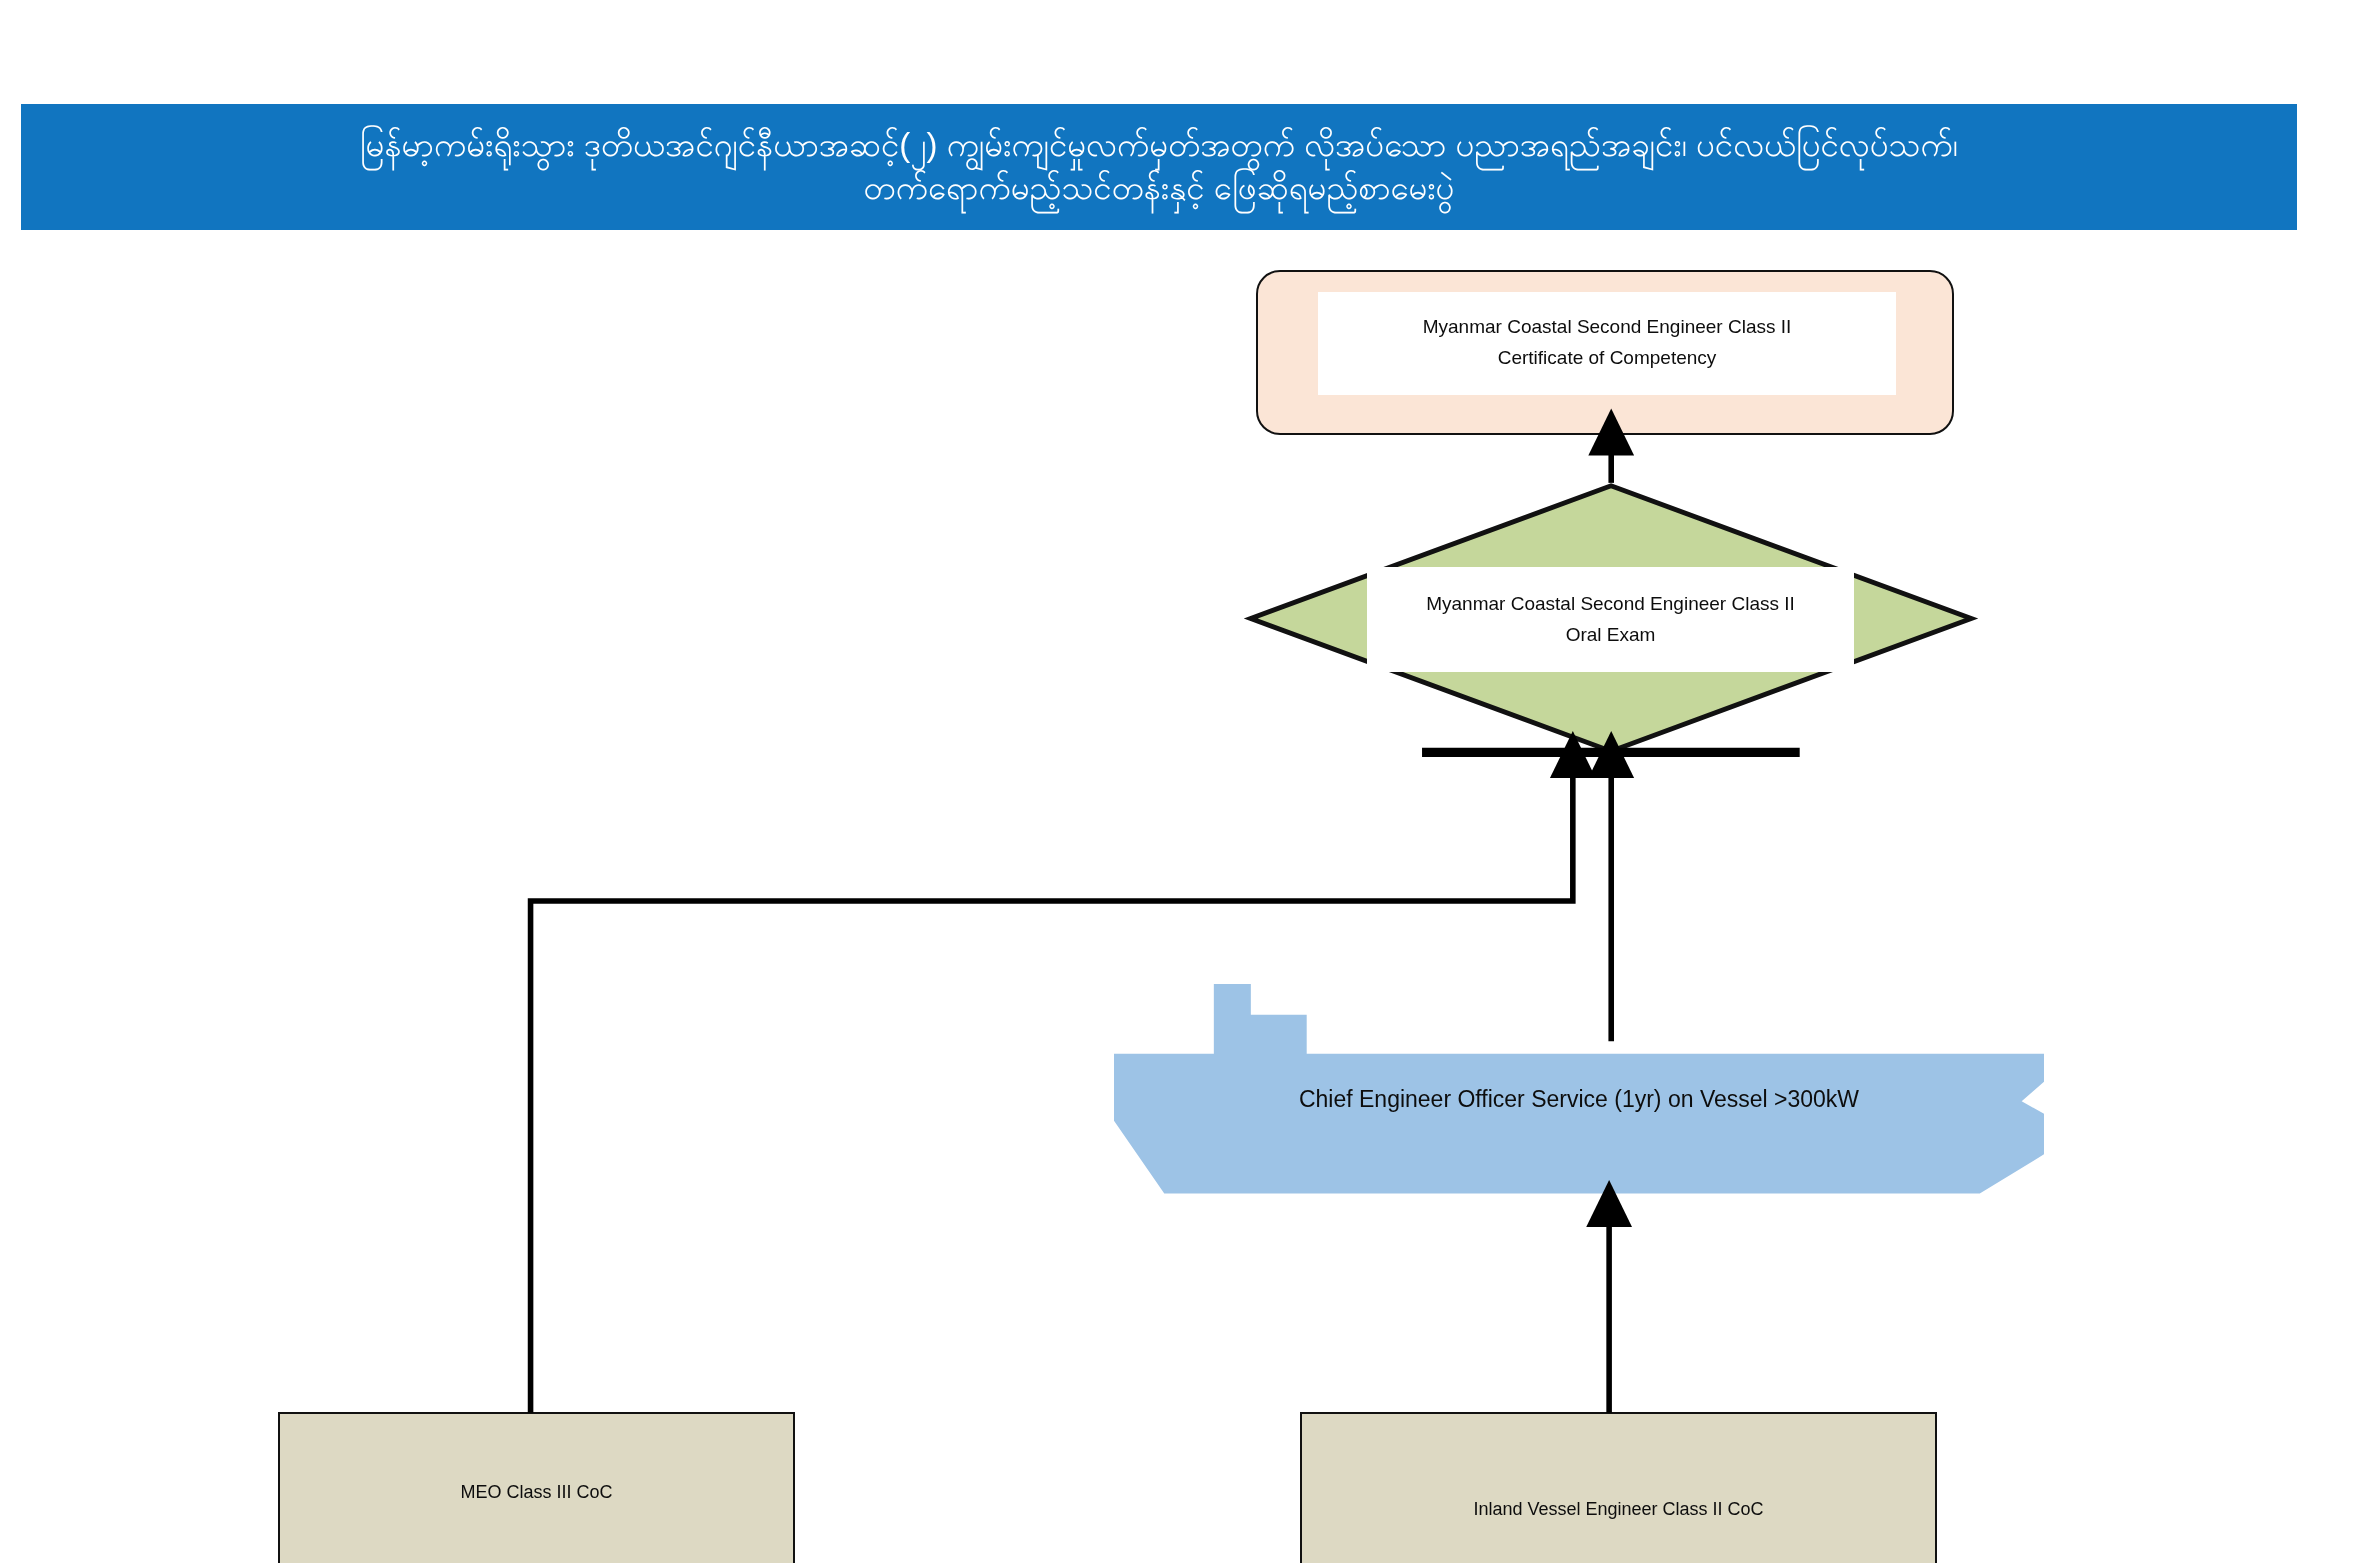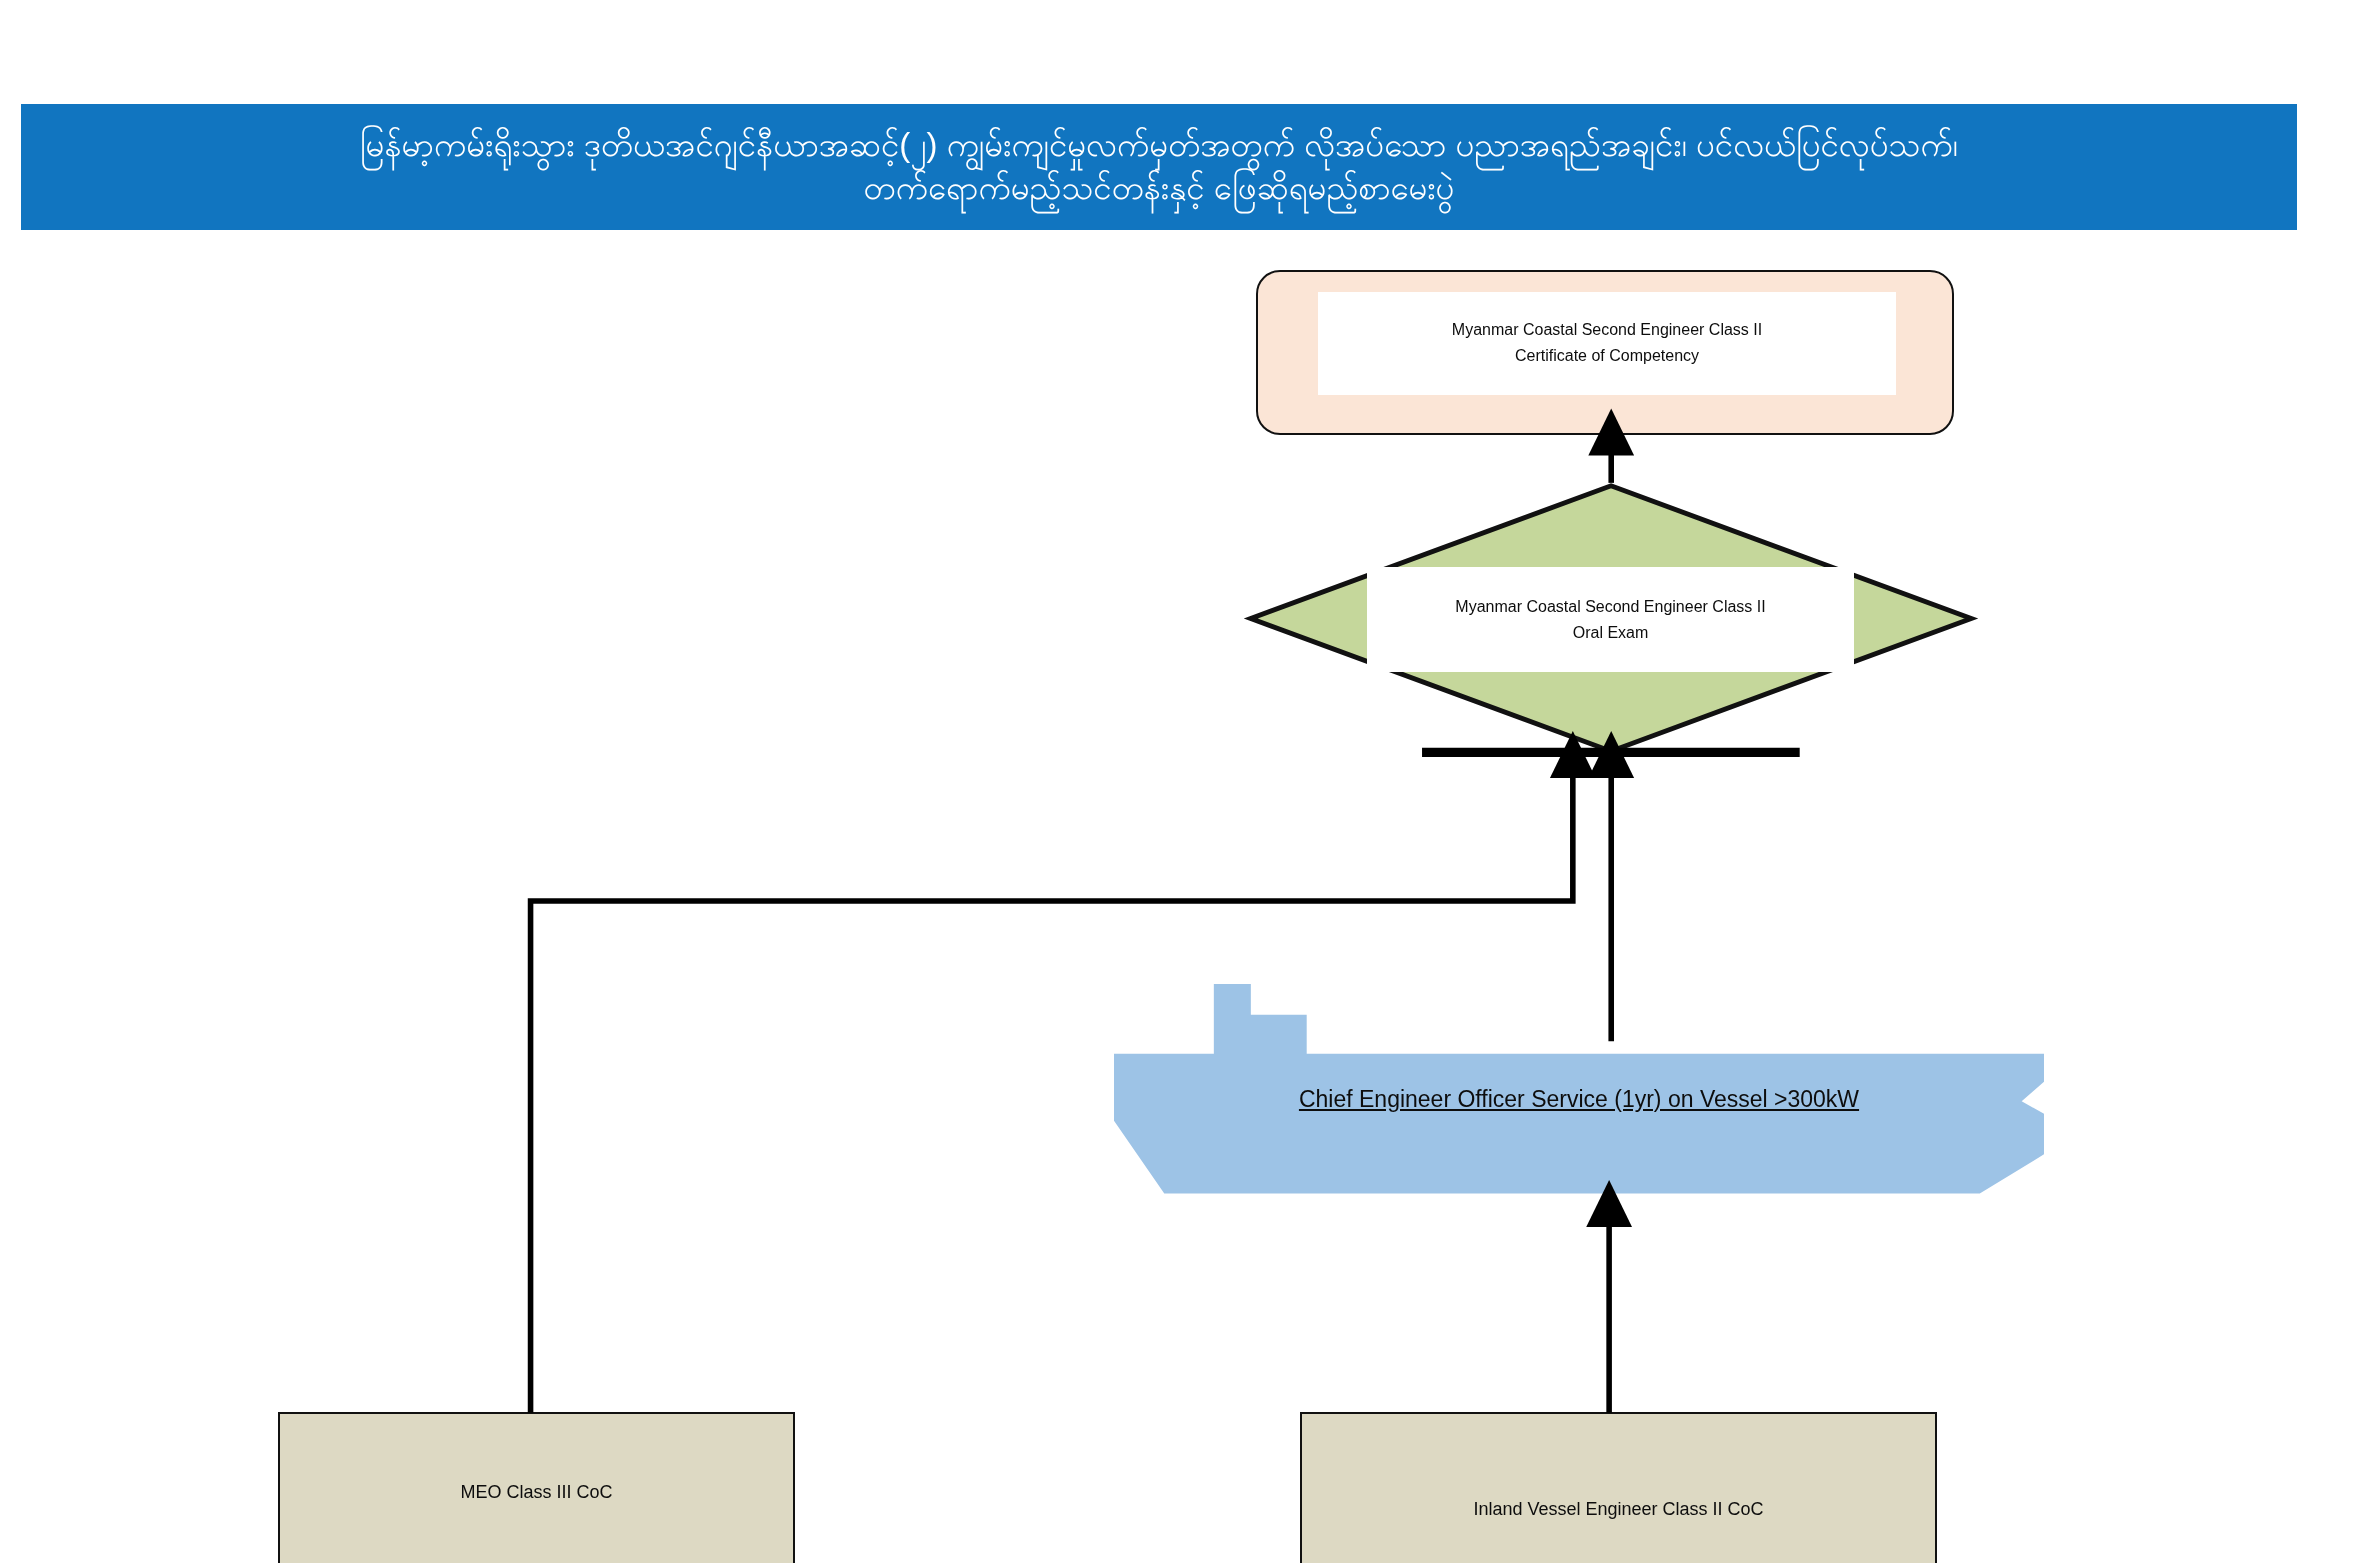--- a/index.html
+++ b/index.html
@@ -68,21 +68,21 @@
     width: 578px;
     height: 103px;
     background: #ffffff;
     display: flex;
     flex-direction: column;
     align-items: center;
     justify-content: center;
     box-sizing: border-box;
   }
   .inner-label .line {
-    font-size: 16px;
+    font-size: 19px;
     line-height: 1.62;
     color: #0d0d0d;
     text-align: center;
     white-space: nowrap;
   }
 
   
   .diamond-wrap {
     position: absolute;
     left: 1248px;
@@ -138,21 +138,20 @@
     align-items: center;
     justify-content: center;
     z-index: 2;
   }
   .ship-wrap .ship-label .line {
     font-size: 23px;
     color: #0d0d0d;
     text-align: center;
     white-space: nowrap;
     margin-top: 8.4px;
-    text-decoration: underline;
   }
 
   
   .box-node {
     position: absolute;
     background: #DDD9C3;
     border: 2.8px solid #111111;
     box-sizing: border-box;
     display: flex;
     align-items: center;

